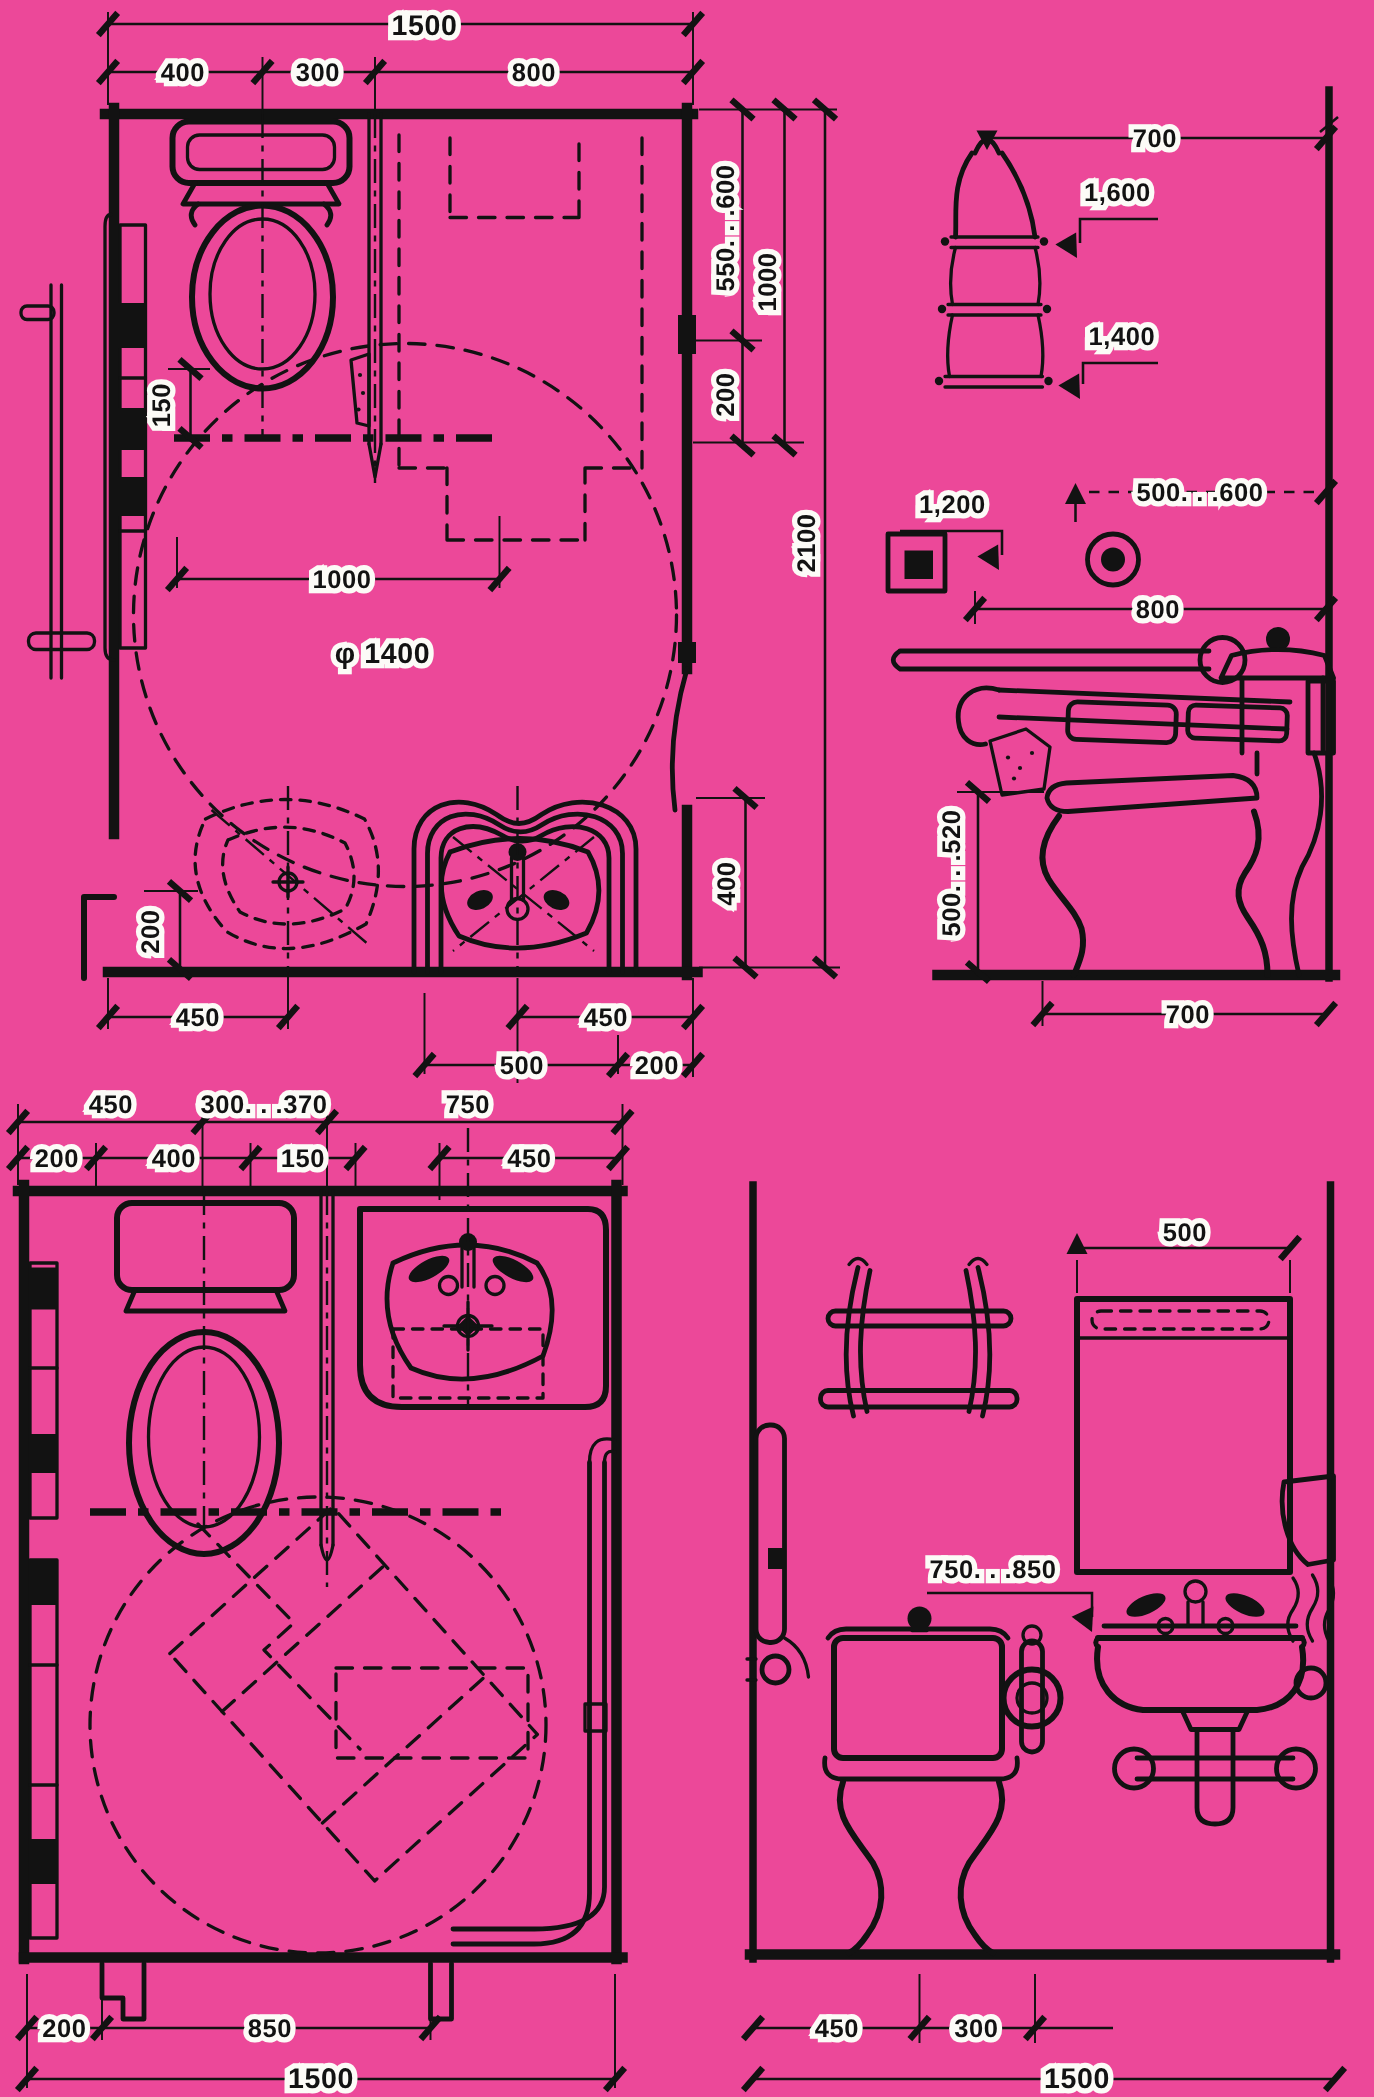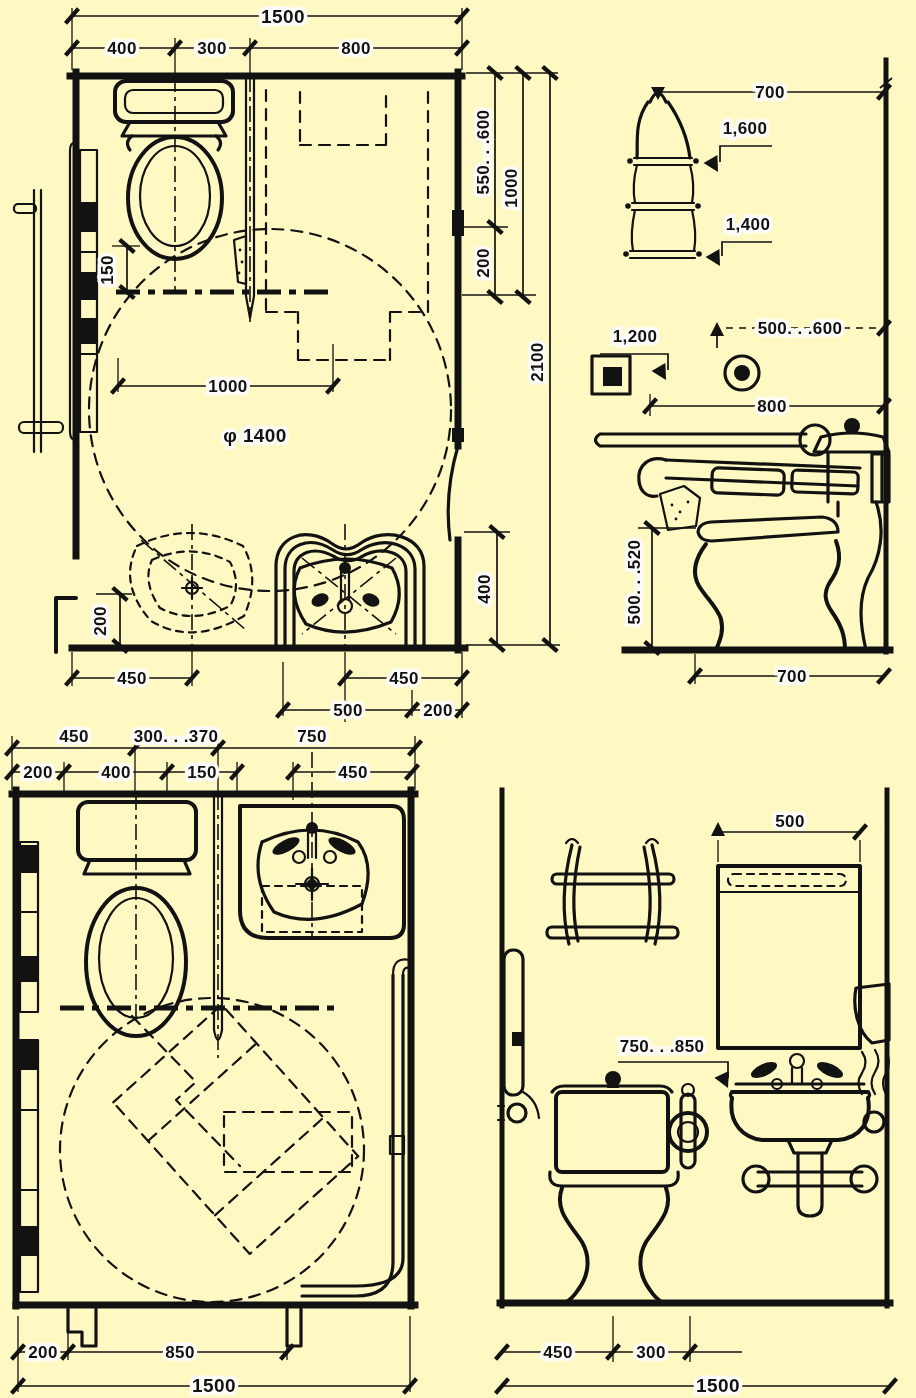--- a/index.html
+++ b/index.html
@@ -1,16 +1,16 @@
 <!DOCTYPE html>
 <html><head>
 <meta charset="utf-8">
 <style>
   html,body{margin:0;padding:0;background:#e8e8e4;}
-  .page{width:916px;height:1398px;background:#fef9c3;margin:0 auto;position:relative;overflow:hidden;}
+  .page{width:916px;height:1398px;background:#ec4899;margin:0 auto;position:relative;overflow:hidden;}
   svg{display:block;}
   
   .wall  {stroke:#121212;stroke-width:7;fill:none;stroke-linecap:square;}
   .wall2 {stroke:#121212;stroke-width:5;fill:none;stroke-linecap:square;}
   .fx    {stroke:#121212;stroke-width:3.2;fill:none;stroke-linecap:round;stroke-linejoin:round;}
   .fx2   {stroke:#121212;stroke-width:2.2;fill:none;stroke-linecap:round;stroke-linejoin:round;}
   .fx4   {stroke:#121212;stroke-width:4;fill:none;stroke-linecap:round;stroke-linejoin:round;}
   .dim   {stroke:#121212;stroke-width:1.7;fill:none;}
   .ext   {stroke:#121212;stroke-width:1.3;fill:none;}
   .dash  {stroke-dasharray:11 8;}

